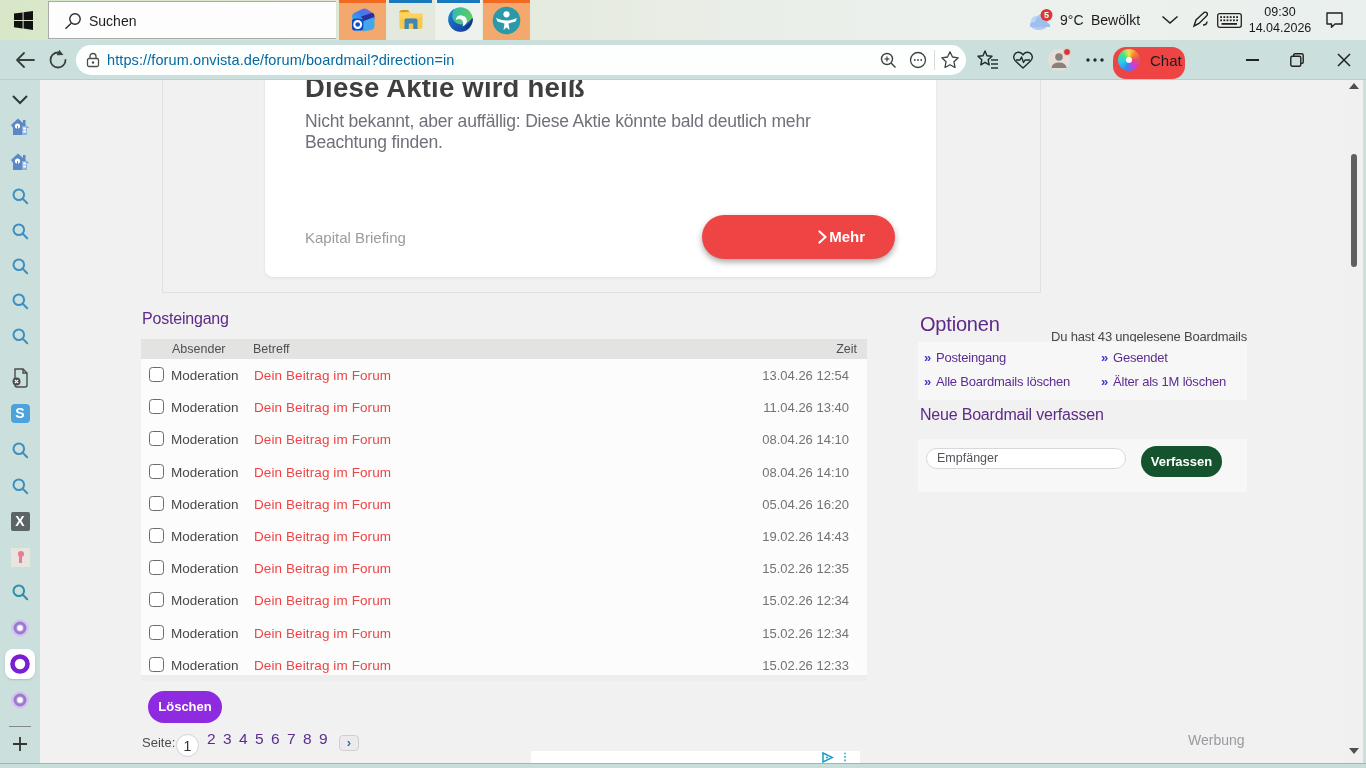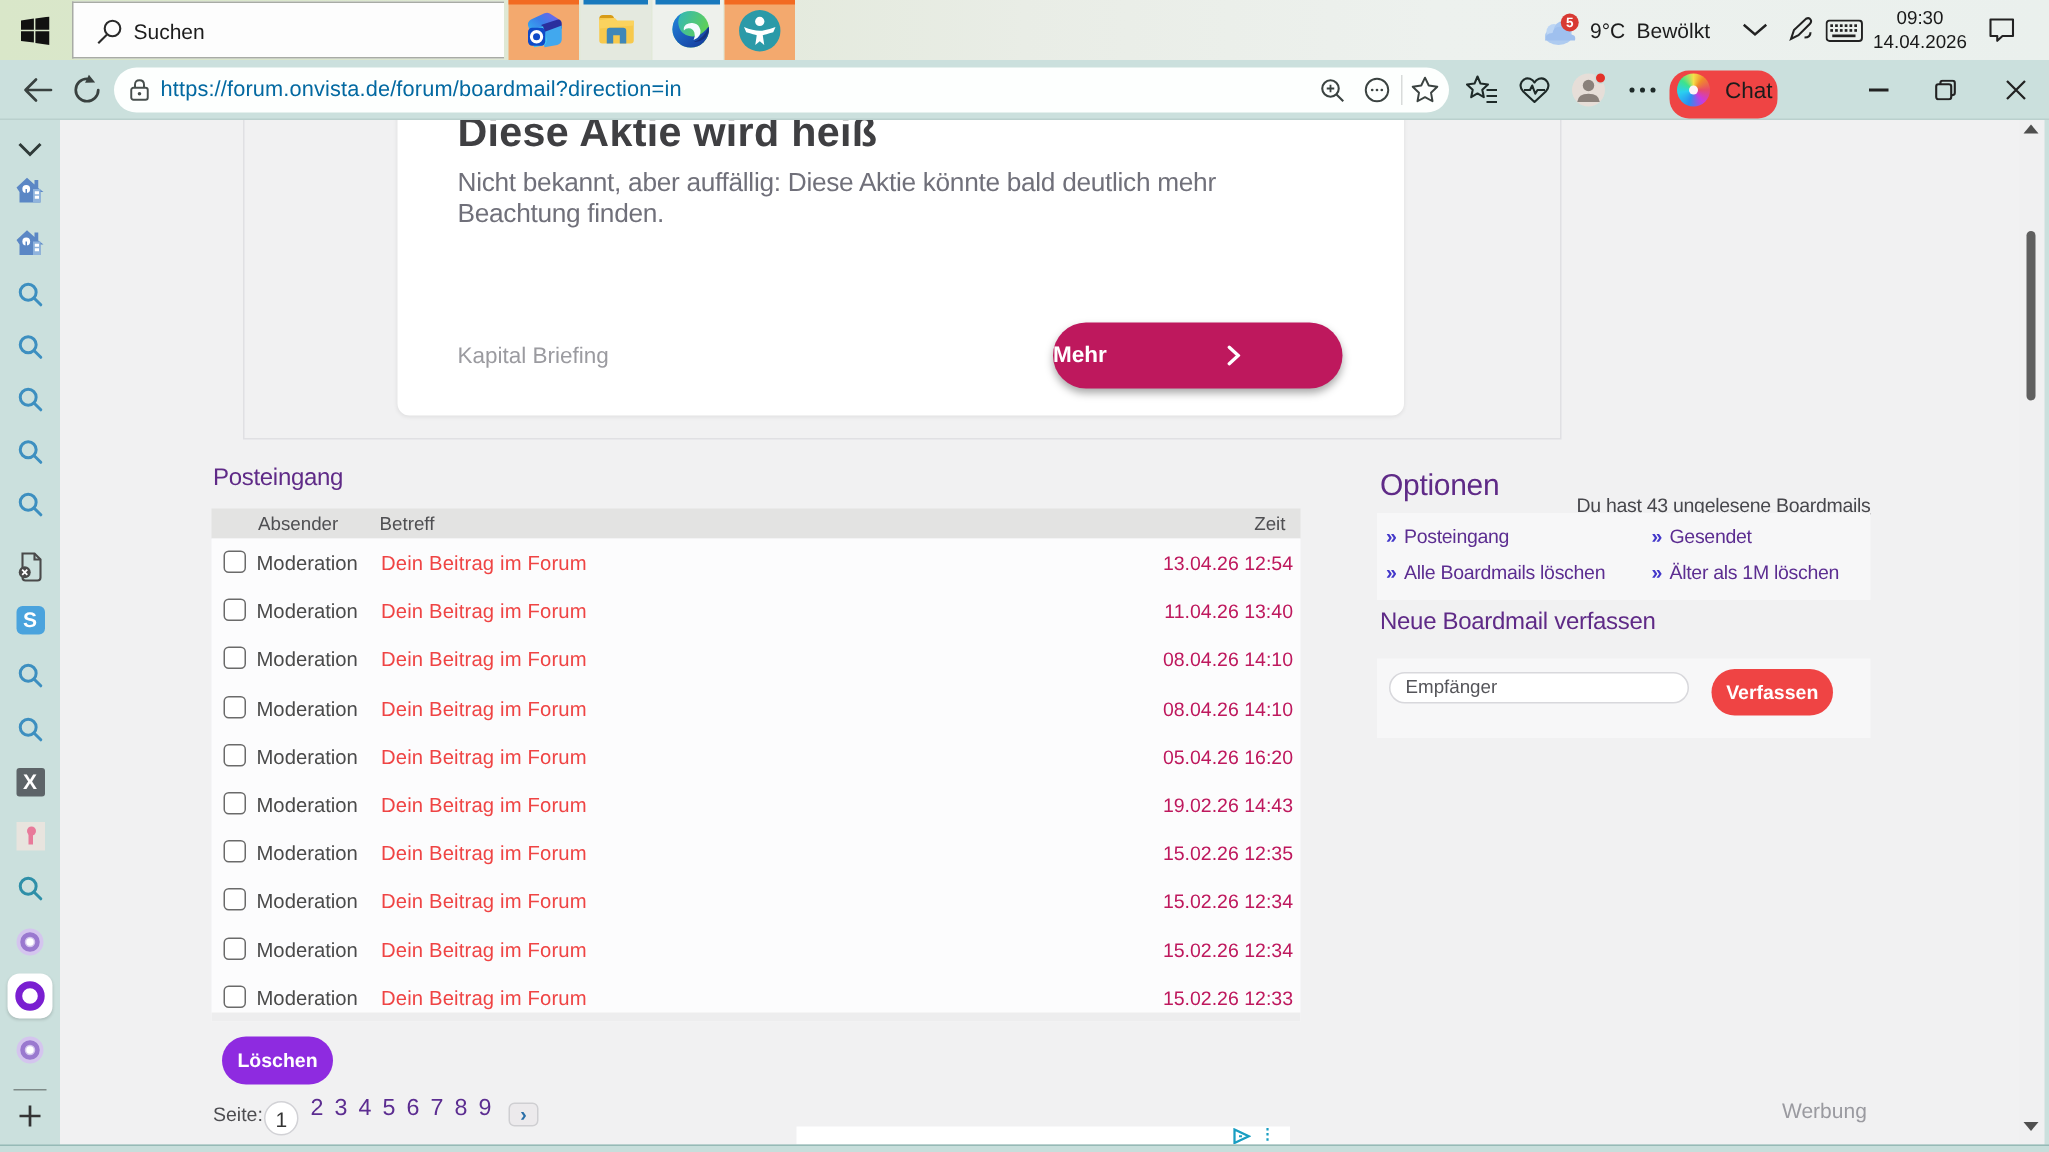--- a/index.html
+++ b/index.html
@@ -31,47 +31,47 @@
   .sbi { position:absolute; left:0; width:40px; text-align:center; }
 
   
   #page { left:40px; top:80px; width:1306px; height:683px; background:#f1f1f2; overflow:hidden; }
   
   #adbox { left:122px; top:-5px; width:879px; height:218px; border:1px solid #e0e0e3; background:#f1f1f2; }
   #adcard { left:225px; top:-45px; width:671px; height:242px; background:#ffffff; border-radius:8px; box-shadow:0 1px 3px rgba(0,0,0,0.08); }
   #adh { left:40px; top:37px; font-size:27.5px; font-weight:bold; color:#3f3f42; letter-spacing:0.2px; }
   #adp { left:40px; top:76px; font-size:17.5px; color:#70707a; line-height:20.5px; width:560px; letter-spacing:-0.2px; }
   #adsrc { left:40px; top:194px; font-size:15px; color:#9b9ba0; }
-  #mehr { left:437px; top:180px; width:193px; height:44px; background:#be185d; border-radius:22px; color:#fff;
-    box-shadow:0 3px 6px rgba(0,0,0,0.35); text-align:left; line-height:44px; font-size:15px; font-weight:bold; padding-right:30px; }
+  #mehr { left:437px; top:180px; width:193px; height:44px; background:#ef4444; border-radius:22px; color:#fff;
+    box-shadow:0 3px 6px rgba(0,0,0,0.35); text-align:right; line-height:44px; font-size:15px; font-weight:bold; padding-right:30px; }
 
   #h-post { left:102px; top:230px; font-size:16px; letter-spacing:-0.2px; color:#5f2a87; font-weight:500; }
   #thead { left:101px; top:259px; width:726px; height:20px; background:#e3e3e2; font-size:12.5px; color:#4f4f52; }
   #tbody { left:101px; top:279px; width:726px; height:322px; background:#fcfcfd; }
   .trow { position:absolute; left:0; width:726px; height:32.2px; font-size:13.5px; }
   .cb { position:absolute; left:8px; top:8px; width:15px; height:15px; border:1.5px solid #6a6a6a; border-radius:3.5px; background:#fff; }
   .mod { position:absolute; left:30px; top:9px; color:#4a4a4a; }
   .btr { position:absolute; left:113px; top:9px; color:#ef4444; font-weight:500; letter-spacing:0.1px; }
-  .dat { position:absolute; right:5px; top:9px; color:#be185d; font-size:13px; }
+  .dat { position:absolute; right:18px; top:9px; color:#737373; font-size:13px; }
   #tfoot { left:101px; top:595px; width:726px; height:6px; background:#ededee; }
 
   #loeschen { left:108px; top:610.5px; width:74px; height:32px; background:#8e2be0; border-radius:16px; color:#fff;
     font-weight:bold; font-size:13px; text-align:center; line-height:32px; }
   #pag { left:102px; top:650px; height:26px; font-size:13px; color:#4c4c50; }
 
   .purple-link { color:#5c2d91; text-decoration:none; }
 
   #optionen { left:880px; top:233px; font-size:20px; letter-spacing:-0.2px; color:#5f2a87; font-weight:500; }
   #duhast { right:99px; top:237px; white-space:nowrap; font-size:13px; letter-spacing:-0.2px; color:#47474c; font-weight:normal; text-decoration:underline;margin-top:12px; }
   #panel1 { left:878px; top:262px; width:329px; height:58px; background:#f7f7f8; font-size:13px; letter-spacing:-0.2px; }
   #h-neue { left:880px; top:326px; font-size:16px; letter-spacing:-0.2px; color:#5f2a87; font-weight:500; }
   #panel2 { left:878px; top:359px; width:329px; height:53px; background:#f7f7f8; }
   #empf { position:absolute; left:8px; top:9px; width:200px; height:21px; background:#fff; border:1px solid #d8d8dc; border-radius:10.5px;
     font-size:12.5px; color:#55555a; line-height:19px; padding-left:10px; }
-  #verfassen { position:absolute; left:223px; top:7px; width:81px; height:31px; background:#ef4444; border-radius:16px; color:#fff;
+  #verfassen { position:absolute; left:223px; top:7px; width:81px; height:31px; background:#14532d; border-radius:16px; color:#fff;
     font-weight:bold; font-size:13px; text-align:center; line-height:31px; }
   #werbung { left:1148px; top:652px; font-size:14px; color:#9a9aa0; }
   #adbar { left:491px; top:671px; width:329px; height:12px; background:#fff; }
 
   
   #sbtrack { left:1346px; top:80px; width:17px; height:683px; background:#f0f0f1; }
   #sbthumb { left:1351px; top:154px; width:6px; height:113px; background:#5f5f5f; border-radius:3px; }
   #rightedge { left:1363px; top:80px; width:3px; height:688px; background:#cbe0dd; }
   #bottomstrip { left:0; top:763px; width:1366px; height:5px; background:#c7dedb; border-top:1px solid #96bab6; }
 </style>

